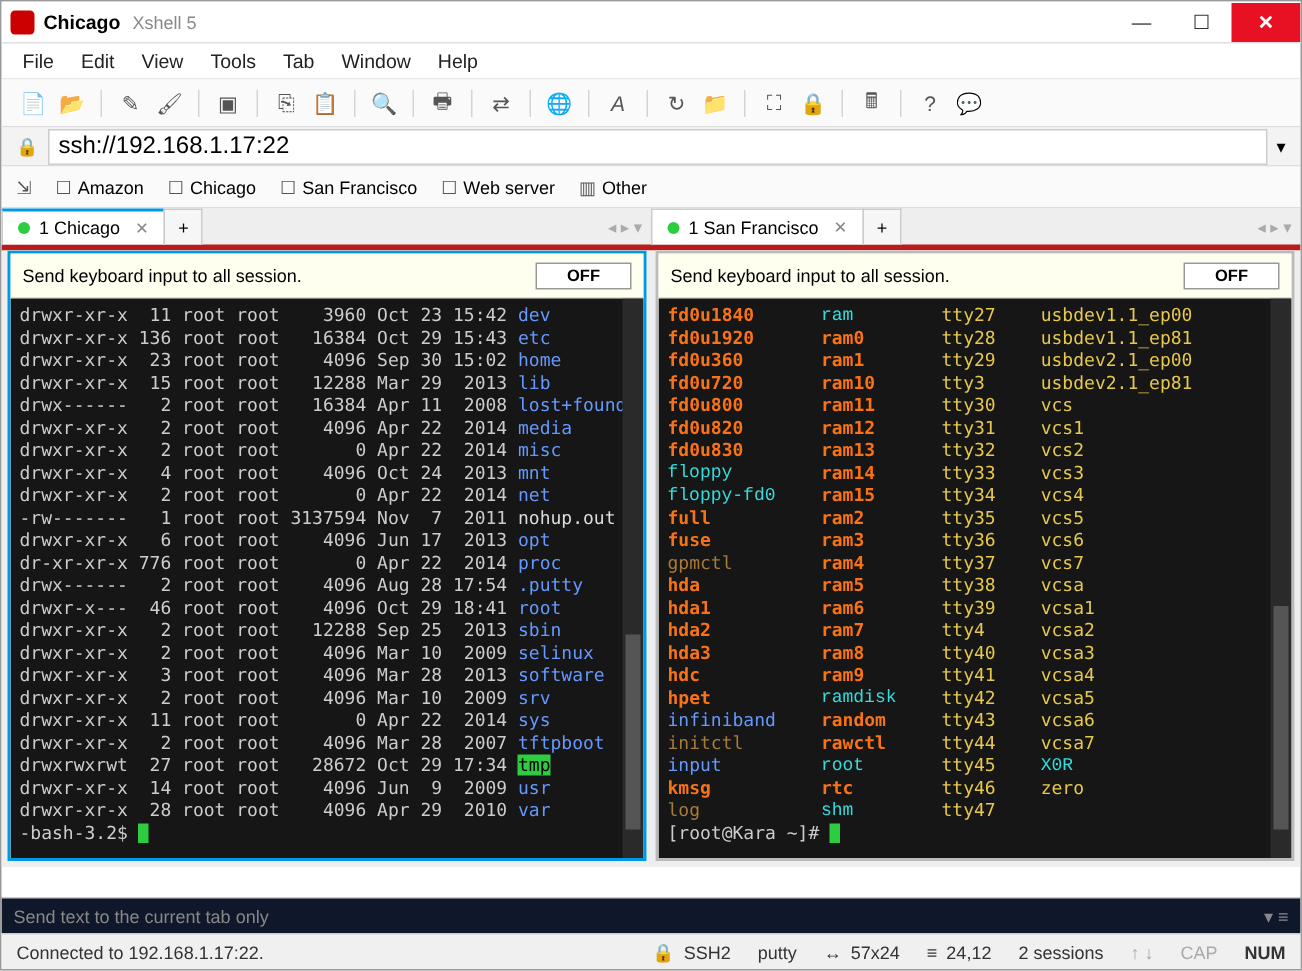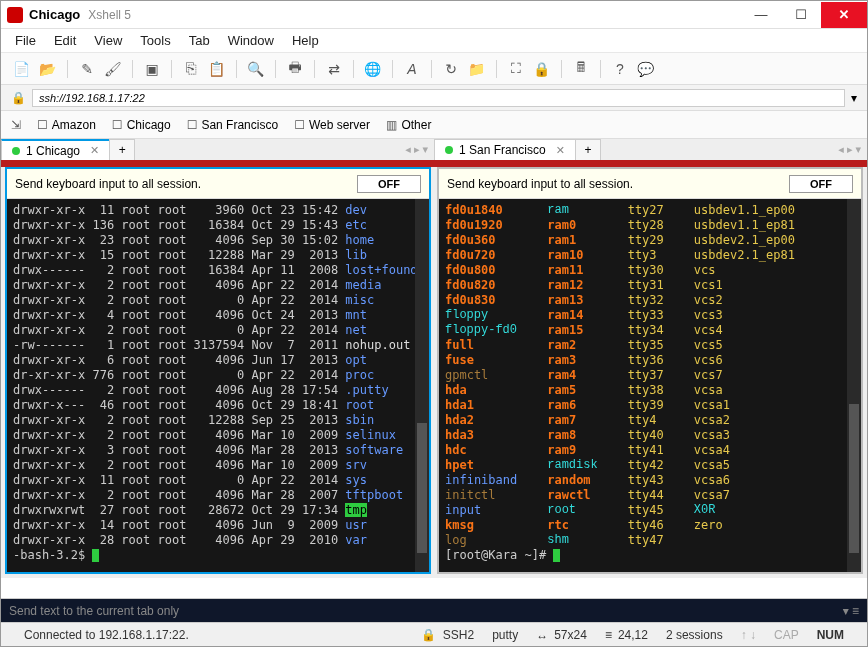--- a/index.html
+++ b/index.html
@@ -9,25 +9,25 @@
 .titlebar .title { font-weight: bold; font-size: 13px; margin-right: 8px; }
 .titlebar .subtitle { color: #888; font-size: 12px; }
 .titlebar .winbtns { margin-left: auto; display: flex; }
 .titlebar .winbtn { width: 40px; height: 26px; display: flex; align-items: center; justify-content: center; font-size: 13px; color: #333; }
 .titlebar .close { background: #e81123; color: #fff; width: 46px; font-weight: bold; }
 .menubar { height: 24px; display: flex; align-items: center; padding: 0 14px; gap: 18px; font-size: 13px; color: #222; border-bottom: 1px solid #e8e8e8; }
 .toolbar { height: 32px; display: flex; align-items: center; padding: 0 10px; gap: 4px; border-bottom: 1px solid #ddd; background: #fafafa; }
 .tbtn { width: 22px; height: 22px; display: flex; align-items: center; justify-content: center; color: #555; font-size: 14px; }
 .tsep { width: 1px; height: 18px; background: #d4d4d4; margin: 0 4px; }
 .addrbar { height: 26px; display: flex; align-items: center; padding: 0 10px; gap: 6px; border-bottom: 1px solid #ddd; background: #f3f3f3; }
-.addrbar input { flex: 1; border: 1px solid #ccc; padding: 2px 6px; font-size: 11px; background: #fff; font-style: italic; }
+.addrbar input { flex: 1; border: 1px solid #ccc; padding: 2px 6px; font-size: 16px; background: #fff; }
 .bookbar { height: 28px; display: flex; align-items: center; padding: 0 10px; gap: 16px; border-bottom: 1px solid #ddd; background: #fafafa; font-size: 12px; }
 .bmk { display: flex; align-items: center; gap: 4px; }
 .bmk .ico { font-size: 12px; color: #555; }
-.tabs-row { height: 28px; display: flex; align-items: stretch; background: #eee; border-bottom: 7px solid #b91c1c; }
+.tabs-row { height: 28px; display: flex; align-items: stretch; background: #eee; border-bottom: 4px solid #b91c1c; }
 .tabs-side { flex: 1; display: flex; align-items: stretch; position: relative; }
 .tab { display: flex; align-items: center; padding: 0 10px; background: #fff; border: 1px solid #ccc; border-bottom: none; font-size: 12px; gap: 6px; }
 .tab.active-blue { border-top: 2px solid #0099e5; }
 .tab .dot { width: 8px; height: 8px; border-radius: 50%; background: #2ecc40; }
 .tab .x { color: #888; font-size: 11px; margin-left: 4px; }
 .addtab { width: 26px; display: flex; align-items: center; justify-content: center; background: #f6f6f6; border: 1px solid #ccc; border-bottom: none; margin-left: -1px; }
 .tabnav { margin-left: auto; display: flex; align-items: center; padding: 0 6px; color: #aaa; gap: 4px; font-size: 11px; }
 .panes { flex: 1; display: flex; gap: 6px; padding: 0 4px 4px 4px; background: #eee; overflow: hidden; }
 .pane { flex: 1; display: flex; flex-direction: column; border: 2px solid #0099e5; background: #fff; overflow: hidden; }
 .pane.gray { border-color: #bbb; }
@@ -40,21 +40,21 @@
 .c-cyan { color: #3dd; font-family: Liberation Mono, monospace; }
 .c-yellow { color: #f97316; font-weight: bold; }
 .c-yellow2 { color: #e6c84c; }
 .c-brown { color: #a77b3a; }
 .c-green-bg { background: #2ecc40; color: #000; }
 .c-white { color: #ddd; }
 .cursor { background: #2ecc40; display: inline-block; width: 7px; height: 13px; vertical-align: middle; }
 .termcols { display: flex; gap: 30px; }
 .termcol div { height: 15px; }
 .inputbar { height: 24px; display: flex; align-items: center; padding: 0 8px; background: #0f172a; border-top: 1px solid #ccc; color: #888; font-size: 12px; justify-content: space-between; margin-top: 20px; }
-.statusbar { height: 24px; display: flex; align-items: center; padding: 0 23px; background: #f0f0f0; border-top: 1px solid #ccc; font-size: 12px; color: #333; gap: 18px; }
+.statusbar { height: 24px; display: flex; align-items: center; padding: 0 10px; background: #f0f0f0; border-top: 1px solid #ccc; font-size: 12px; color: #333; gap: 18px; }
 .statusbar .group { display: flex; align-items: center; gap: 6px; }
 .statusbar .spacer { flex: 1; }
 </style>
 </head>
 <body>
 
 <div class="titlebar">
   <div class="logo"></div>
   <span class="title">Chicago</span>
   <span class="subtitle">Xshell 5</span>

